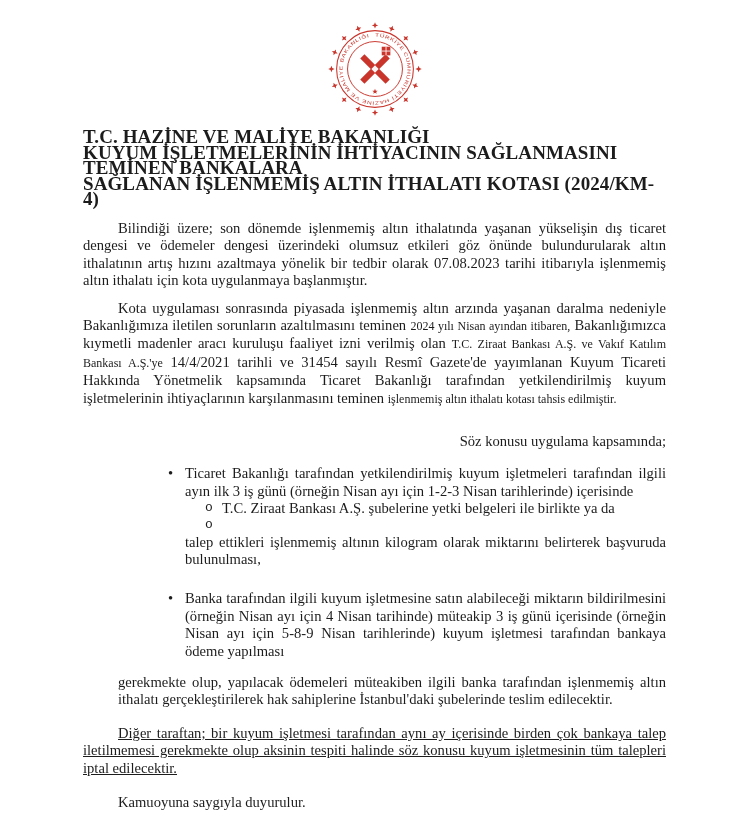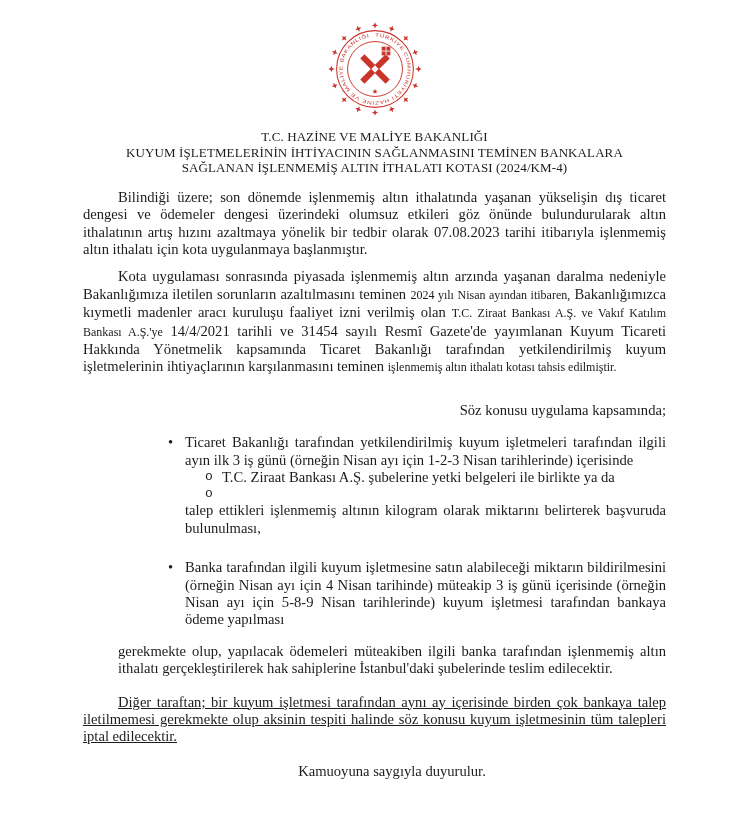--- a/index.html
+++ b/index.html
@@ -5,41 +5,41 @@
   html,body{margin:0;padding:0;background:#ffffff;}
   body{
     width:750px;height:837px;overflow:hidden;
     font-family:"Liberation Serif","DejaVu Serif",serif;
     color:#1c1c1c;
     -webkit-font-smoothing:antialiased;
   }
   .doc{box-sizing:border-box;width:750px;height:837px;padding:0 84px 0 83px;}
   .seal-wrap{display:flex;justify-content:center;padding-top:21px;}
   .seal-wrap svg{display:block;}
-  .title-block{margin-top:12px;text-align:center;font-weight:normal;font-size:13px;line-height:15.6px;letter-spacing:.1px;}
+  .title-block{margin-top:12px;font-weight:bold;font-size:19px;line-height:15.6px;letter-spacing:.1px;}
   p{margin:0;}
   .para{font-size:14.6px;line-height:17.4px;text-align:justify;}
   .indent{text-indent:35px;}
   .sm{font-size:12px;}
   .p1{margin-top:13px;}
   .p2{margin-top:10px;}
   .p3{margin-top:25px;text-align:right;}
   .bullet-row{display:flex;margin-top:15px;padding-left:85px;}
   .bullet-row .marker{width:17px;flex:0 0 17px;font-size:14.6px;line-height:17.4px;}
   .bullet-row .btext{flex:1;font-size:14.6px;line-height:17.4px;text-align:justify;}
   .sub-row{display:flex;margin-top:0;padding-left:122px;}
   .sub-row .marker{width:17px;flex:0 0 17px;font-size:13px;line-height:16.5px;font-family:"Liberation Mono","DejaVu Sans Mono",monospace;}
   .sub-row .btext{flex:1;font-size:14.6px;line-height:16.8px;text-align:justify;}
   .sub-row.small-sub .btext{font-size:12.2px;line-height:15.6px;}
   a.email{color:#1414cc;text-decoration:underline;font-size:12.4px;}
   .cont1{margin-left:102px;}
   .b2{margin-top:22px;}
   .p4{margin-left:35px;margin-top:14px;}
   .p5{margin-top:16px;text-decoration:underline;}
-  .p6{margin-top:17px;text-align:center;}
+  .p6{margin-top:17px;text-align:left;}
 </style>
 </head>
 <body>
 
 <div class="doc">
 
   <div class="seal-wrap">
     <svg width="96" height="96" viewBox="0 0 100 100">
       <defs>
         <path id="rosette" d="M0 -3.3 L0.95 -0.95 L3.3 0 L0.95 0.95 L0 3.3 L-0.95 0.95 L-3.3 0 L-0.95 -0.95 Z"></path>

